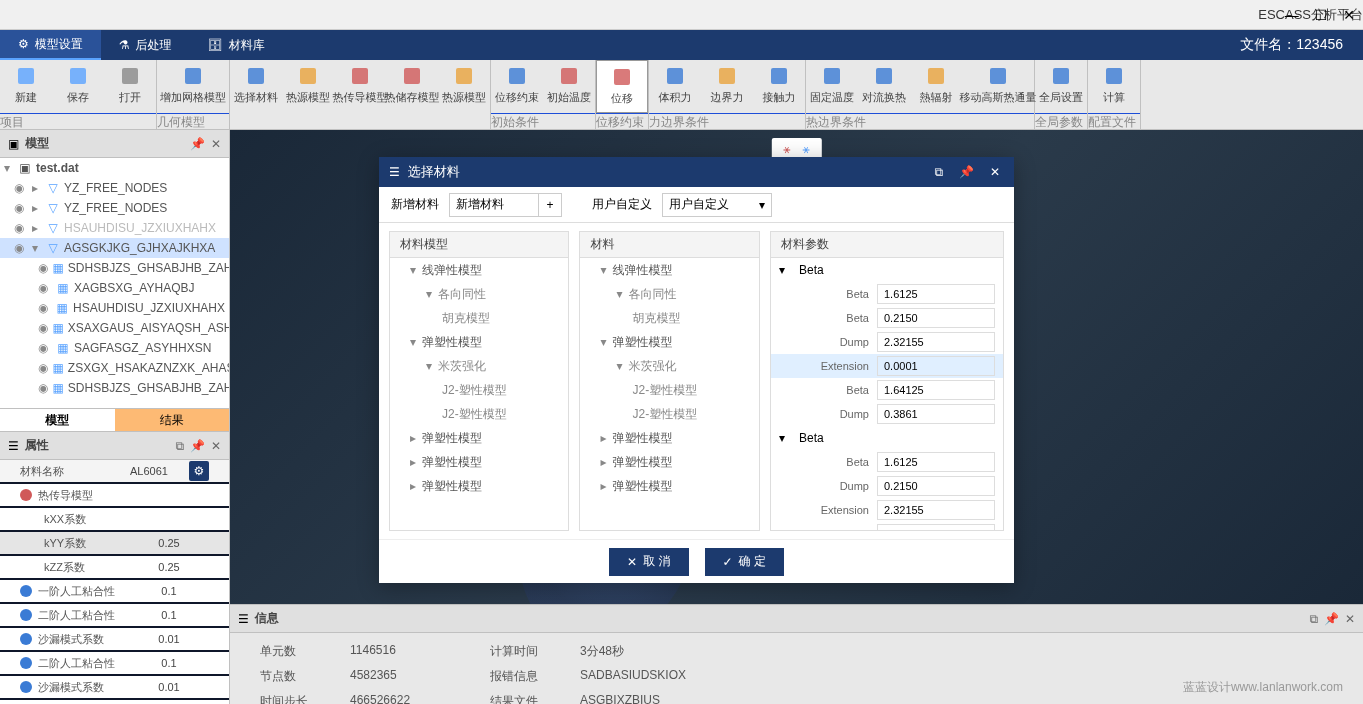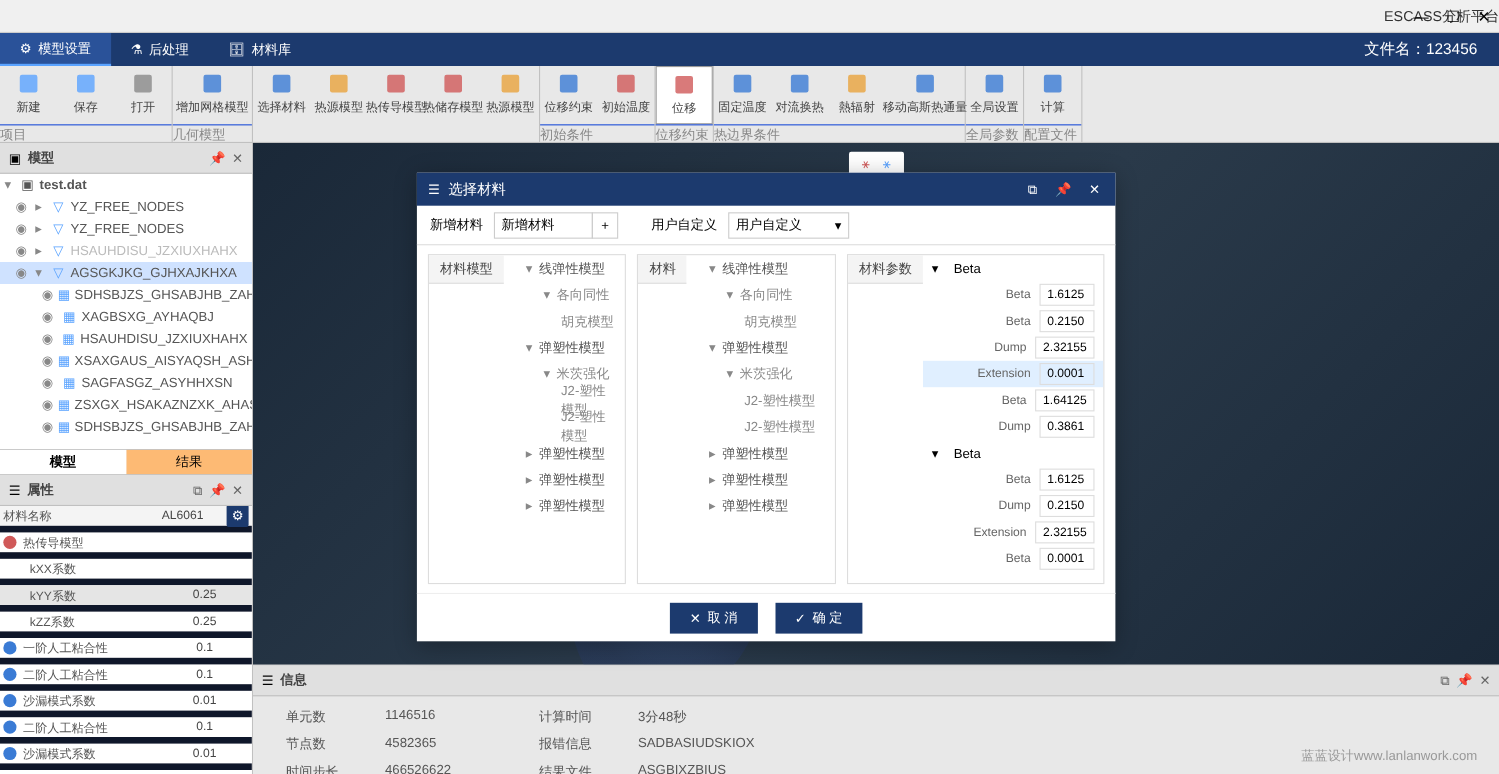--- a/index.html
+++ b/index.html
@@ -29,21 +29,21 @@
 .tree{flex:0 0 250px;overflow:auto;background:#fff}
 .tree-row{display:flex;align-items:center;height:20px;padding:0 4px;gap:4px;font-size:11px;color:#555}
 .tree-row.sel{background:#cfe2ff}
 .tree-row .eye{width:14px;color:#888}
 .tree-row .expand{width:10px;color:#888}
 .tree-row .ticon2{width:14px;height:14px;display:inline-flex;align-items:center;justify-content:center}
 .tabs{display:flex;height:24px;border-top:1px solid #c0c0c0;border-bottom:1px solid #c0c0c0}
 .tabs .tab{flex:1;display:flex;align-items:center;justify-content:center;cursor:pointer;background:#fdba74}
 .tabs .tab.active{background:#fff;font-weight:bold}
 .props{flex:1;overflow:auto;background:#fff}
-.prop-row{display:flex;height:24px;align-items:center;border-bottom:6px solid #0f172a;padding:0 3px}
+.prop-row{display:flex;height:24px;align-items:center;border-bottom:2px solid #0f172a;padding:0 20px}
 .prop-row.hdr{background:#f4f4f4}
 .prop-row .pname{flex:1;color:#555;font-size:11px}
 .prop-row .pval{width:80px;text-align:center;color:#444;font-size:11px}
 .prop-row.sel{background:#e5e5e5}
 .prop-row .gear{width:20px;height:20px;background:#1c3a6e;color:#fff;display:flex;align-items:center;justify-content:center;border-radius:2px}
 .prop-row .circle{width:12px;height:12px;border-radius:50%;margin-right:6px}
 .viewport{flex:1;background:#2a3a4a;position:relative;display:flex;flex-direction:column}
 .view3d{flex:1;background:linear-gradient(135deg,#1a2838 0%,#2a3a4a 50%,#1a2838 100%);position:relative;overflow:hidden}
 .mesh{position:absolute;left:260px;top:140px;width:200px;height:360px;background:radial-gradient(ellipse at center,rgba(80,120,200,0.6) 0%,rgba(40,60,120,0.4) 70%);border-radius:50% 20% 50% 20%;transform:rotate(-15deg);opacity:0.7}
 .axisbox{position:absolute;top:8px;left:50%;transform:translateX(-50%);background:#fff;padding:4px 12px;border-radius:2px;display:flex;gap:12px}
@@ -53,21 +53,21 @@
 
 .modal{position:absolute;left:379px;top:157px;width:635px;background:#fff;box-shadow:0 4px 20px rgba(0,0,0,0.3);z-index:100}
 .modal-head{height:30px;background:#1c3a6e;color:#fff;display:flex;align-items:center;padding:0 10px;gap:8px}
 .modal-head .mtitle{flex:1;font-size:13px}
 .modal-head .mctrl{cursor:pointer;padding:0 4px}
 .modal-toolbar{height:36px;display:flex;align-items:center;padding:0 12px;gap:10px;border-bottom:1px solid #ddd}
 .modal-toolbar input,.modal-toolbar .combo{height:24px;border:1px solid #ccc;padding:0 6px;font-size:12px}
 .modal-toolbar .combo{width:110px;display:flex;align-items:center;justify-content:space-between}
 .modal-toolbar .addbtn{width:24px;height:24px;border:1px solid #ccc;display:flex;align-items:center;justify-content:center;cursor:pointer;margin-left:-11px}
 .modal-body{display:flex;gap:10px;padding:8px 10px}
-.mcol{flex:1;border:1px solid #ddd;display:flex;height:300px}
+.mcol{flex:1;border:1px solid #ddd;display:flex;flex-direction:column;height:300px}
 .mcol.params{flex:1.3}
 .mcol-head{height:26px;background:#f4f4f4;display:flex;align-items:center;padding:0 10px;border-bottom:1px solid #ddd;font-size:12px;color:#444}
 .mcol-body{flex:1;overflow:auto}
 .mrow{height:24px;display:flex;align-items:center;padding:0 10px;font-size:12px;color:#555;cursor:pointer}
 .mrow .arrow{width:12px;color:#888}
 .mrow.lv1{padding-left:20px}
 .mrow.lv2{padding-left:36px;color:#888}
 .mrow.lv3{padding-left:52px;color:#888}
 .param-row{display:flex;height:24px;align-items:center;padding:0 8px;gap:8px}
 .param-row.sel{background:#e0efff}
@@ -220,20 +220,49 @@
       <div class="label">位移约束</div>
     </div>
     <div class="tgroup">
       <div class="items">
         <div class="titem">
           <div class="ticon">
             <svg width="22" height="22">
               <rect x="3" y="3" width="16" height="16" rx="2" fill="#3a7bd5" opacity="0.8"></rect>
             </svg>
           </div>
+          <div class="tlabel">体积力</div>
+        </div>
+        <div class="titem">
+          <div class="ticon">
+            <svg width="22" height="22">
+              <rect x="3" y="3" width="16" height="16" rx="2" fill="#e8a23c" opacity="0.8"></rect>
+            </svg>
+          </div>
+          <div class="tlabel">边界力</div>
+        </div>
+        <div class="titem">
+          <div class="ticon">
+            <svg width="22" height="22">
+              <rect x="3" y="3" width="16" height="16" rx="2" fill="#3a7bd5" opacity="0.8"></rect>
+            </svg>
+          </div>
+          <div class="tlabel">接触力</div>
+        </div>
+      </div>
+      <div class="label">力边界条件</div>
+    </div>
+    <div class="tgroup">
+      <div class="items">
+        <div class="titem">
+          <div class="ticon">
+            <svg width="22" height="22">
+              <rect x="3" y="3" width="16" height="16" rx="2" fill="#3a7bd5" opacity="0.8"></rect>
+            </svg>
+          </div>
           <div class="tlabel">固定温度</div>
         </div>
         <div class="titem">
           <div class="ticon">
             <svg width="22" height="22">
               <rect x="3" y="3" width="16" height="16" rx="2" fill="#3a7bd5" opacity="0.8"></rect>
             </svg>
           </div>
           <div class="tlabel">对流换热</div>
         </div>

